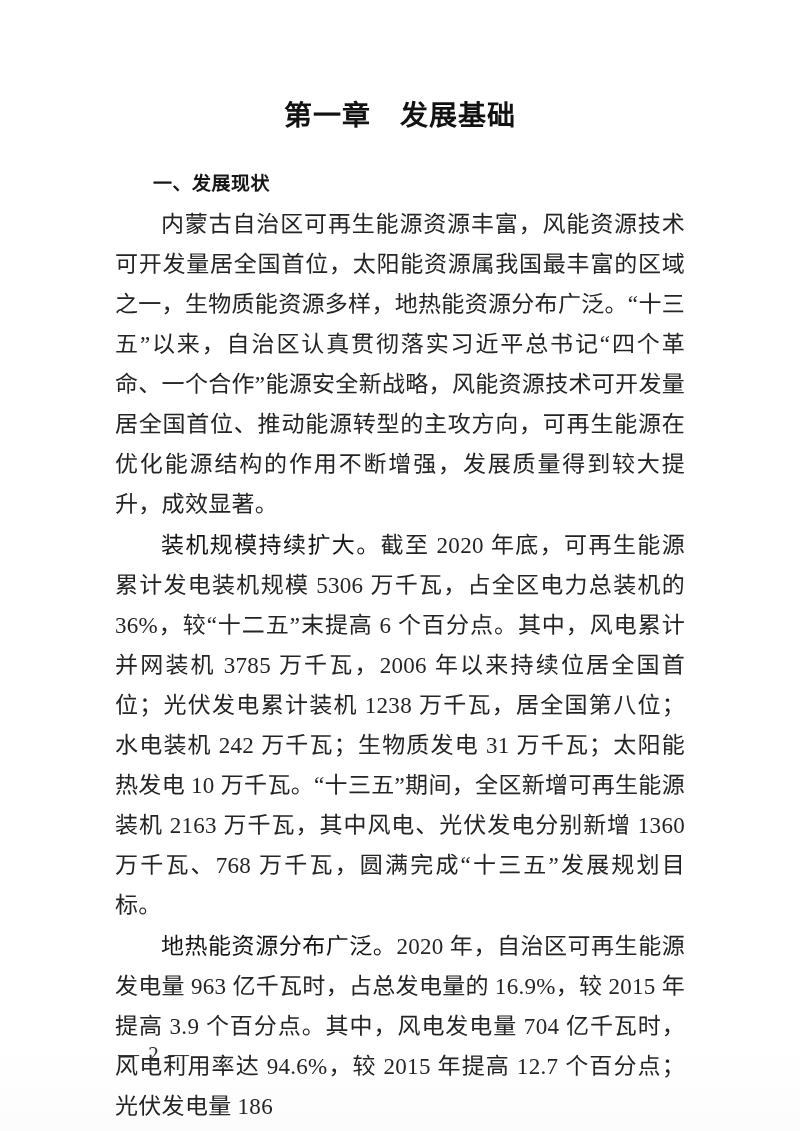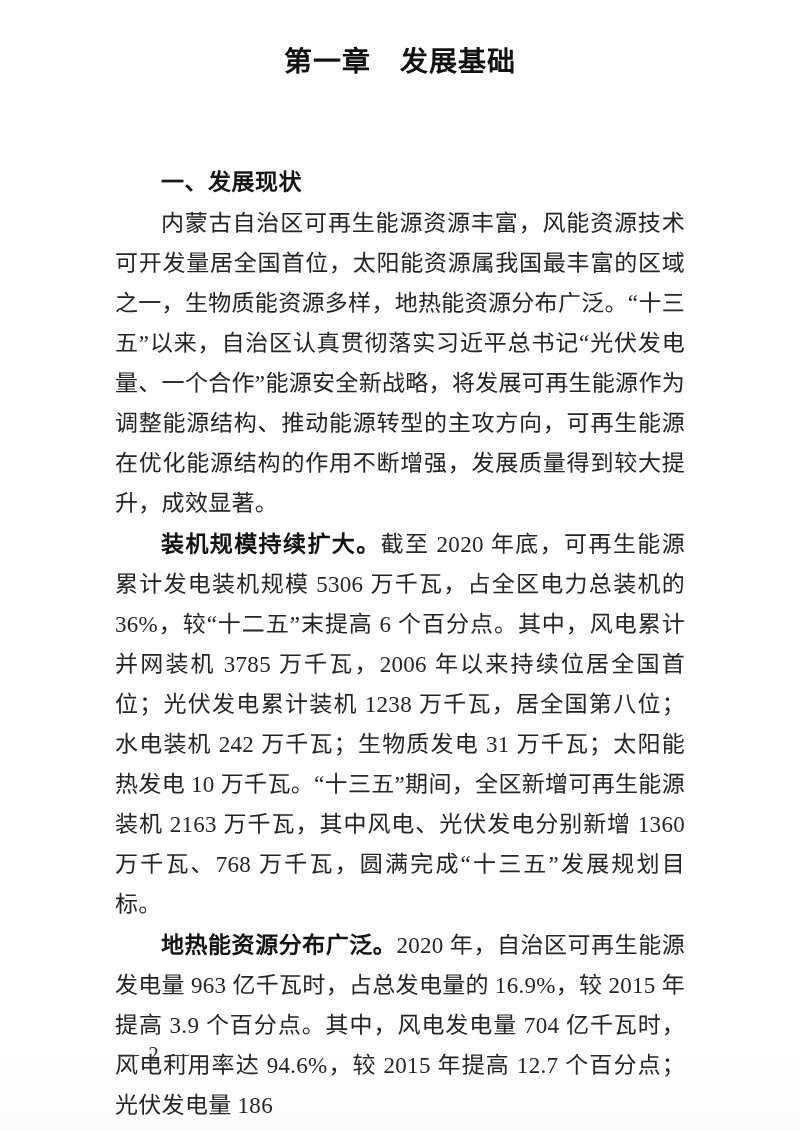--- a/index.html
+++ b/index.html
@@ -11,56 +11,56 @@
     width: 800px;
     height: 1131px;
     overflow: hidden;
     font-family: "Liberation Serif", "DejaVu Serif", serif;
   }
   .page {
     position: relative;
     width: 800px;
     height: 1131px;
     box-sizing: border-box;
-    padding: 42px 115px 0 115px;
+    padding: 96px 115px 0 115px;
     background: linear-gradient(180deg, #ffffff 0%, #ffffff 92%, #fcfcfc 100%);
   }
   .chapter-title {
     margin: 0;
     font-family: "Liberation Sans", "DejaVu Sans", sans-serif;
     font-weight: 700;
     font-size: 28px;
     line-height: 40px;
     text-align: center;
     color: #121212;
     letter-spacing: 1px;
   }
   .section-heading {
-    margin: 81px 0 0 0;
-    font-family: Liberation Serif, serif;
+    margin: 28px 0 0 0;
+    font-family: Liberation Sans, sans-serif;
     font-weight: 700;
-    font-size: 23px;
+    font-size: 19px;
     line-height: 40px;
     text-indent: 2em;
     color: #161616;
     letter-spacing: 0.5px;
   }
   .para {
     margin: 0;
     font-size: 23px;
     line-height: 40px;
     text-align: justify;
     text-justify: inter-ideograph;
     text-indent: 2em;
     color: #242424;
     letter-spacing: 0.3px;
   }
   .para .lead {
     font-family: "Liberation Sans", "DejaVu Sans", sans-serif;
-    font-weight: 700;
+    font-weight: 400;
     color: #141414;
   }
   .page-footer {
     position: absolute;
     left: 118px;
     top: 1040px;
     font-size: 21px;
     line-height: 28px;
     color: #2e2e2e;
     letter-spacing: 2px;
@@ -68,21 +68,21 @@
 </style>
 </head>
 <body>
 
 <div class="page">
 
   <h1 class="chapter-title">第一章　发展基础</h1>
 
   <h2 class="section-heading">一、发展现状</h2>
 
-  <p class="para"><span class="lead"></span><span>内蒙古自治区可再生能源资源丰富，风能资源技术可开发量居全国首位，太阳能资源属我国最丰富的区域之一，生物质能资源多样，地热能资源分布广泛。“十三五”以来，自治区认真贯彻落实习近平总书记“光伏发电量、一个合作”能源安全新战略，将发展可再生能源作为调整能源结构、推动能源转型的主攻方向，可再生能源在优化能源结构的作用不断增强，发展质量得到较大提升，成效显著。</span></p>
+  <p class="para"><span class="lead"></span><span>内蒙古自治区可再生能源资源丰富，风能资源技术可开发量居全国首位，太阳能资源属我国最丰富的区域之一，生物质能资源多样，地热能资源分布广泛。“十三五”以来，自治区认真贯彻落实习近平总书记“四个革命、一个合作”能源安全新战略，风能资源技术可开发量居全国首位、推动能源转型的主攻方向，可再生能源在优化能源结构的作用不断增强，发展质量得到较大提升，成效显著。</span></p>
 
   <p class="para"><span class="lead">装机规模持续扩大。</span><span>截至 2020 年底，可再生能源累计发电装机规模 5306 万千瓦，占全区电力总装机的 36%，较“十二五”末提高 6 个百分点。其中，风电累计并网装机 3785 万千瓦，2006 年以来持续位居全国首位；光伏发电累计装机 1238 万千瓦，居全国第八位；水电装机 242 万千瓦；生物质发电 31 万千瓦；太阳能热发电 10 万千瓦。“十三五”期间，全区新增可再生能源装机 2163 万千瓦，其中风电、光伏发电分别新增 1360 万千瓦、768 万千瓦，圆满完成“十三五”发展规划目标。</span></p>
 
   <p class="para"><span class="lead">地热能资源分布广泛。</span><span>2020 年，自治区可再生能源发电量 963 亿千瓦时，占总发电量的 16.9%，较 2015 年提高 3.9 个百分点。其中，风电发电量 704 亿千瓦时，风电利用率达 94.6%，较 2015 年提高 12.7 个百分点；光伏发电量 186</span></p>
 
   <div class="page-footer">— 2 —</div>
 
 </div>
 
 </body></html>

